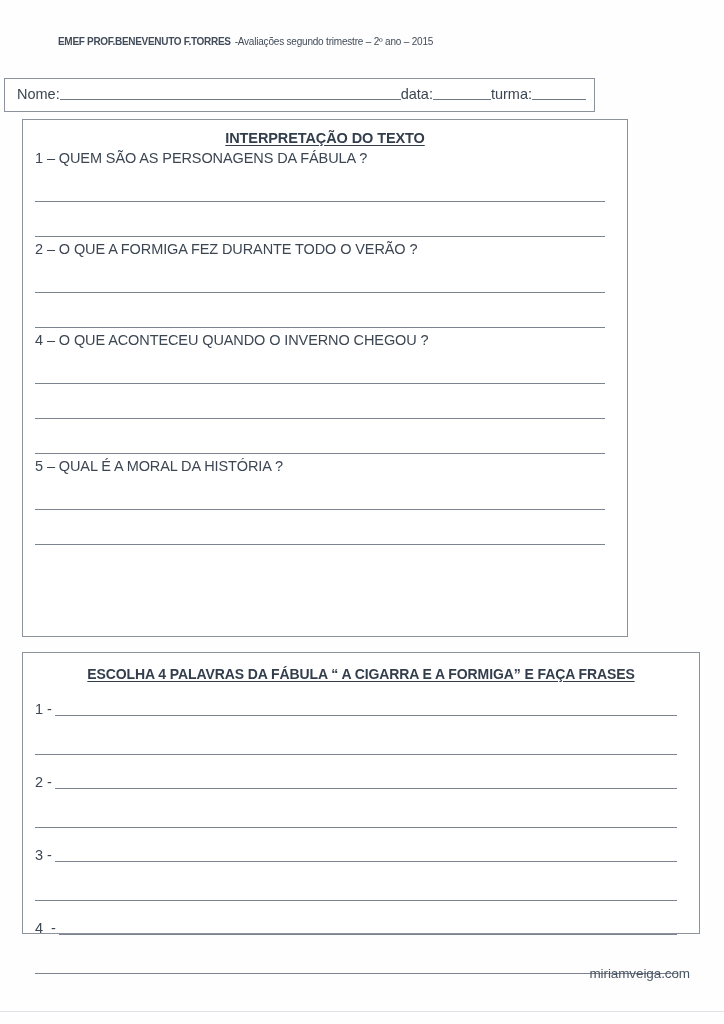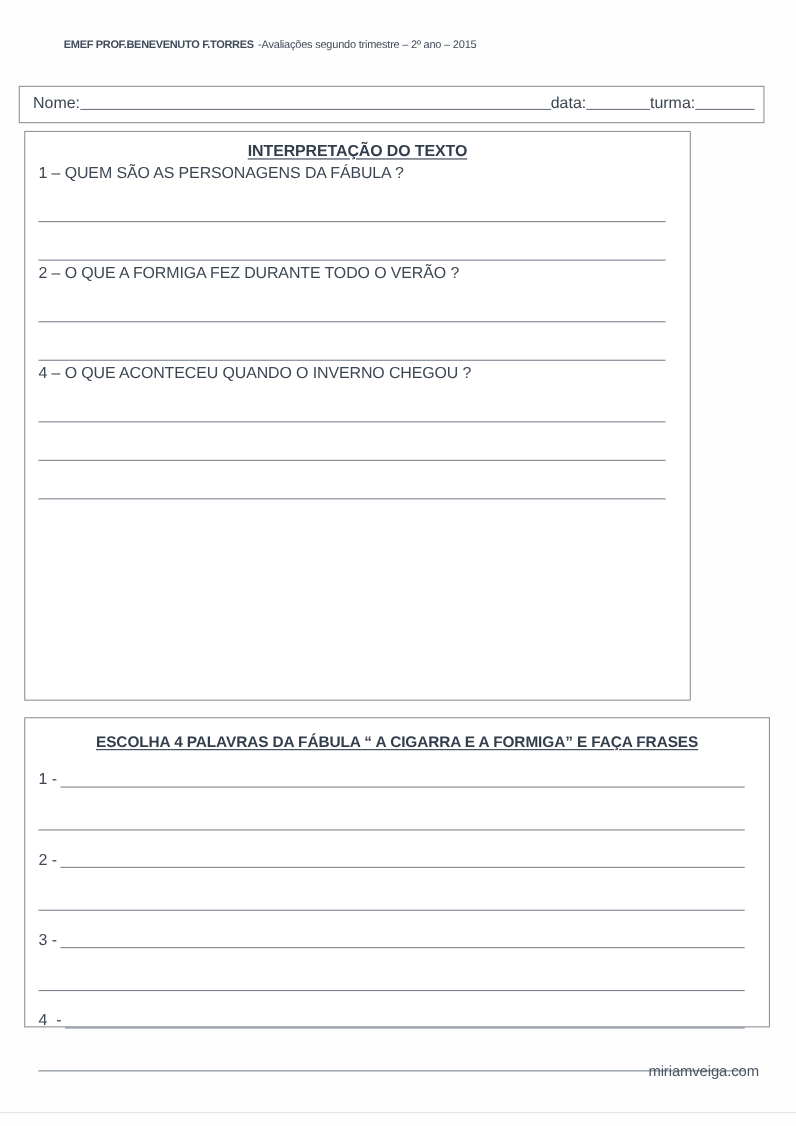--- a/index.html
+++ b/index.html
@@ -34,23 +34,23 @@
     letter-spacing: -0.2px;
     color: #414b59;
     white-space: nowrap;
   }
   .doc-header .school { font-weight: 700; letter-spacing: -0.3px; }
   .doc-header .subject { font-weight: 500; }
 
   
   .id-box {
     position: absolute;
-    left: 17px;
+    left: 4px;
     top: 78px;
-    width: 678px;
+    width: 591px;
     height: 34px;
     border: 1.3px solid #8d939c;
     box-sizing: border-box;
     background: #fff;
   }
   .id-row {
     position: absolute;
     left: 12px;
     right: 8px;
     top: 7px;
@@ -189,20 +189,25 @@
           <div class="q-text">2 – O QUE A FORMIGA FEZ DURANTE TODO O VERÃO ?</div>
           <div class="answer-line"></div>
           <div class="answer-line"></div>
         </div>
         <div class="q-block">
           <div class="q-text">4 – O QUE ACONTECEU QUANDO O INVERNO CHEGOU ?</div>
           <div class="answer-line"></div>
           <div class="answer-line"></div>
           <div class="answer-line"></div>
         </div>
+        <div class="q-block">
+          <div class="q-text">5 – QUAL É A MORAL DA HISTÓRIA ?</div>
+          <div class="answer-line"></div>
+          <div class="answer-line"></div>
+        </div>
       </div>
   </div>
 
   <div class="section section-2">
     <div class="section-title title-2">ESCOLHA  4 PALAVRAS DA FÁBULA “ A CIGARRA E A FORMIGA” E FAÇA FRASES</div>
     <div id="sentences-host">
         <div class="frase-item">
           <div class="frase-first">
             <span class="frase-num">1 -</span>
             <span class="frase-rule"></span>

